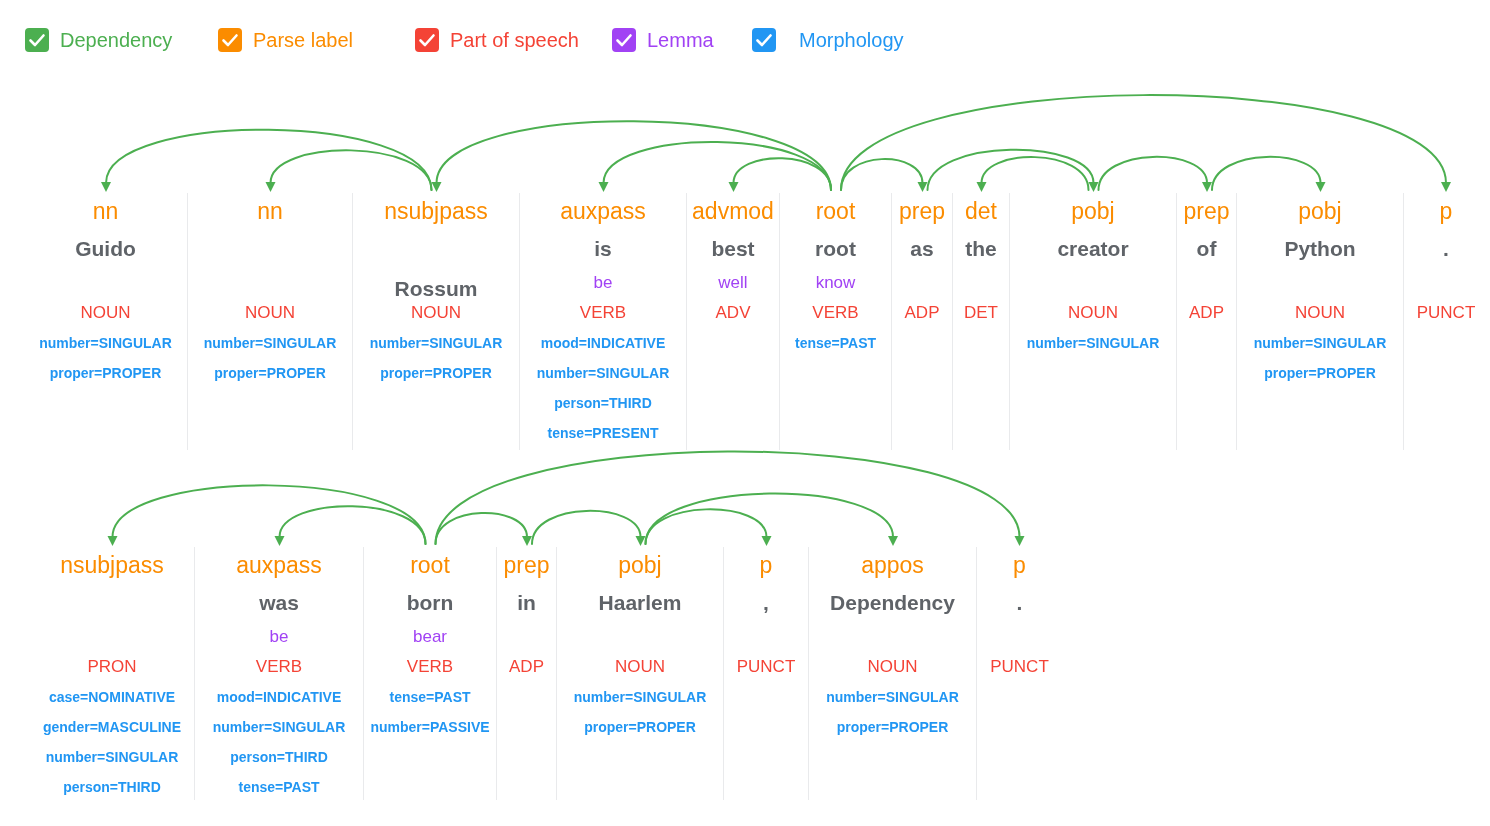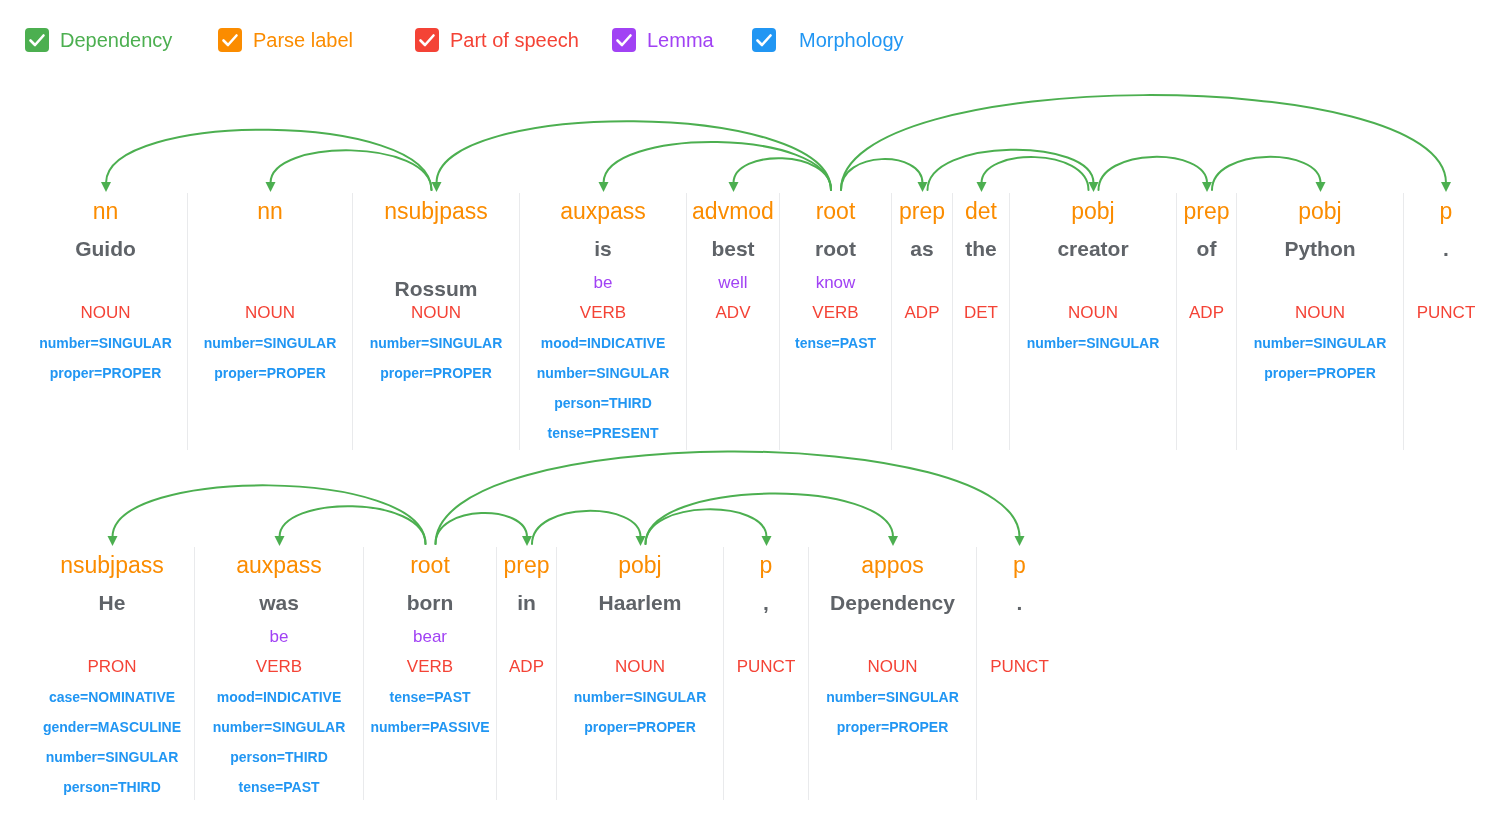--- a/index.html
+++ b/index.html
@@ -183,21 +183,20 @@
         <polygon points="635.5,86 645.5,86 640.5,96" fill="#4caf50"></polygon>
         <path d="M 645.5 94 C 645.5 49, 766.5 49, 766.5 87" fill="none" stroke="#4caf50" stroke-width="2" stroke-linecap="round"></path>
         <polygon points="761.5,86 771.5,86 766.5,96" fill="#4caf50"></polygon>
         <path d="M 645.5 94 C 645.5 27.91666666666667, 893 27.91666666666667, 893 87" fill="none" stroke="#4caf50" stroke-width="2" stroke-linecap="round"></path>
         <polygon points="888,86 898,86 893,96" fill="#4caf50"></polygon>
         <path d="M 435.5 94 C 435.5 -28.16666666666667, 1019.5 -28.16666666666667, 1019.5 87" fill="none" stroke="#4caf50" stroke-width="2" stroke-linecap="round"></path>
         <polygon points="1014.5,86 1024.5,86 1019.5,96" fill="#4caf50"></polygon>
       </svg>
       <div class="token sep" style="left: 30px; top: 547px; width: 165px; height: 253px;">
         <div class="trow t-label" style="top: 4px; height: 28px;">nsubjpass</div>
-        <div class="trow t-word" style="top: 38px; height: 36px;">He</div>
         <div class="trow t-pos" style="top: 106px; height: 28px;">PRON</div>
         <div class="trow t-morph" style="top: 136px; height: 28px;">case=NOMINATIVE</div>
         <div class="trow t-morph" style="top: 166px; height: 28px;">gender=MASCULINE</div>
         <div class="trow t-morph" style="top: 196px; height: 28px;">number=SINGULAR</div>
         <div class="trow t-morph" style="top: 226px; height: 28px;">person=THIRD</div>
       </div>
       <div class="token sep" style="left: 195px; top: 547px; width: 169px; height: 253px;">
         <div class="trow t-label" style="top: 4px; height: 28px;">auxpass</div>
         <div class="trow t-word" style="top: 38px; height: 36px;">was</div>
         <div class="trow t-lemma" style="top: 76px; height: 28px;">be</div>

